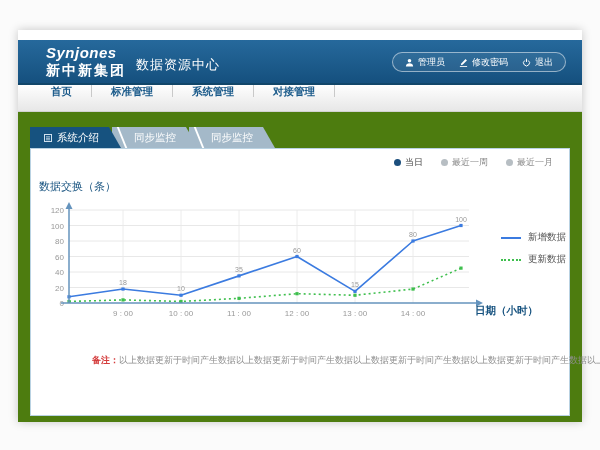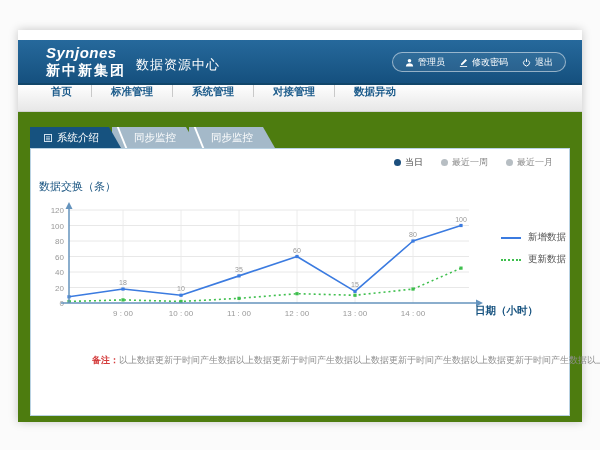--- a/index.html
+++ b/index.html
@@ -134,21 +134,20 @@
 
     <ul class="nav">
       <li class="nav-item">首页</li>
       <li class="nav-div"></li>
       <li class="nav-item">标准管理</li>
       <li class="nav-div"></li>
       <li class="nav-item">系统管理</li>
       <li class="nav-div"></li>
       <li class="nav-item">对接管理</li>
       <li class="nav-div"></li>
-      <li class="nav-item">数据异动</li>
     </ul>
 
     <div class="content">
 
       <div class="tabbar">
         <div class="tab active">
           <span class="doc-ic">
             <svg width="8" height="8" viewBox="0 0 8 8">
                 <rect x="0.5" y="0.5" width="7" height="7" fill="none" stroke="#cfe0ee"></rect>
                 <path d="M2 2.8h4M2 4.3h4M2 5.8h4" stroke="#cfe0ee" stroke-width=".8"></path>

